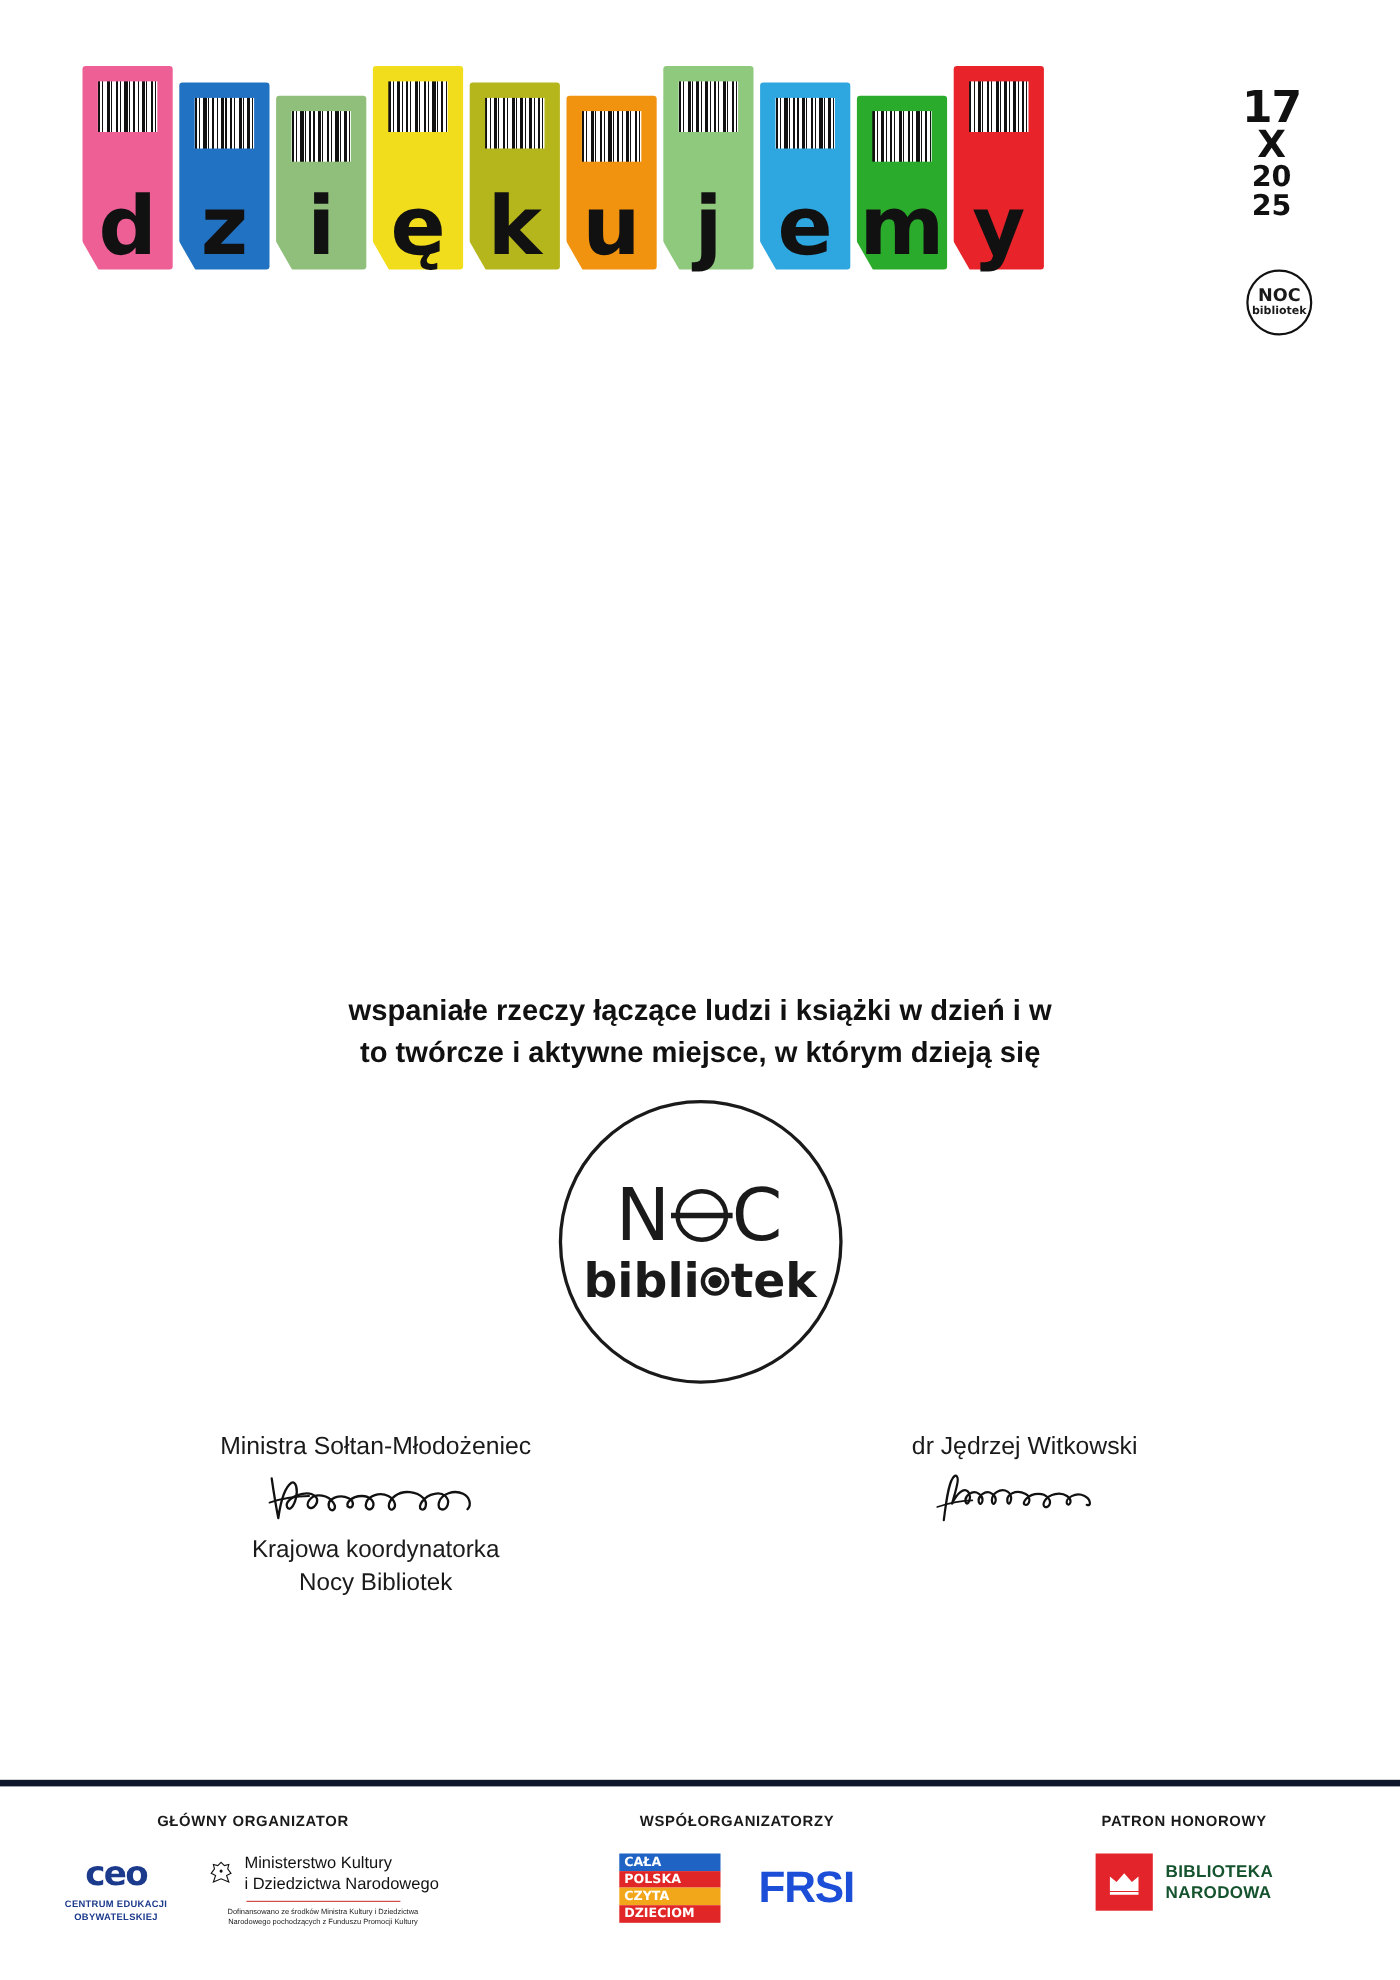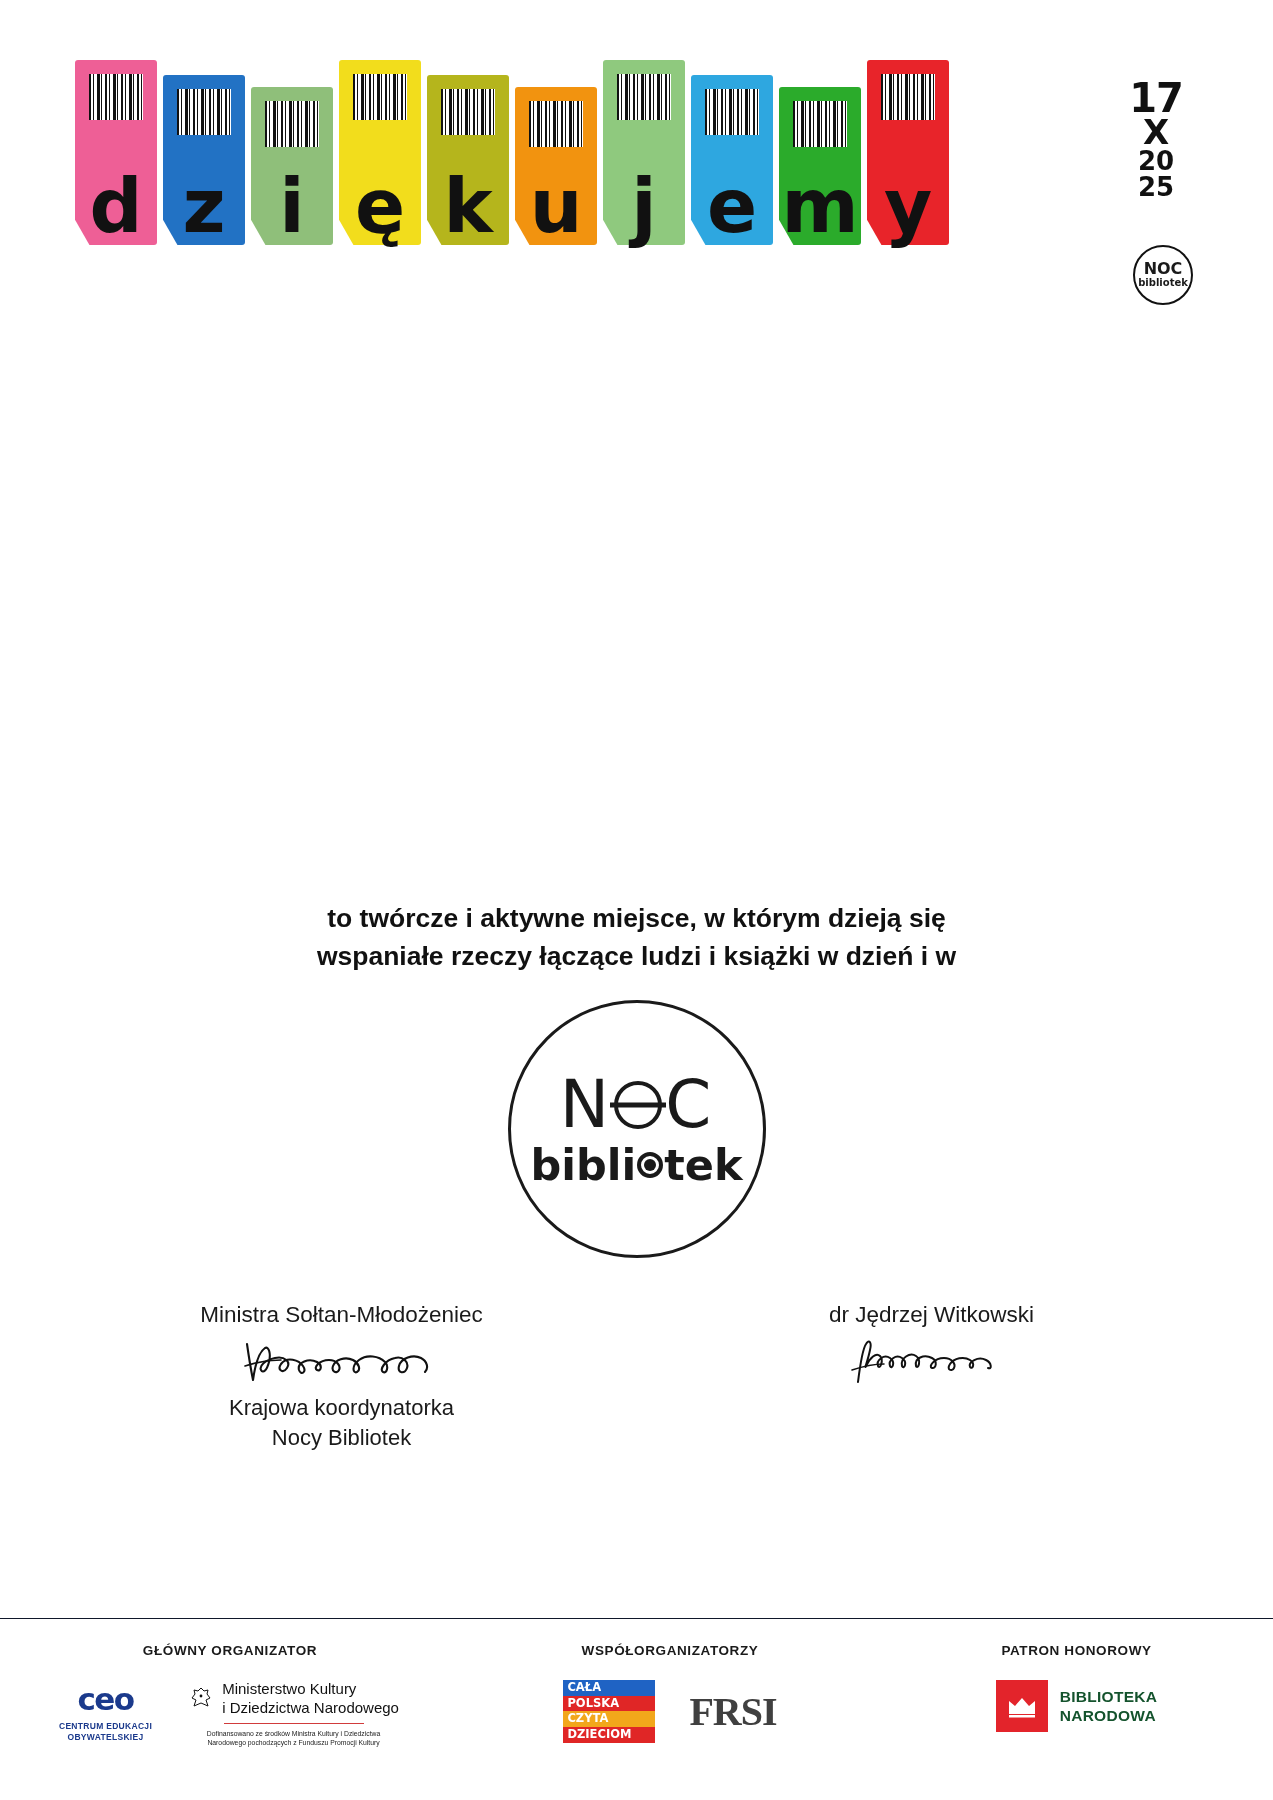--- a/index.html
+++ b/index.html
@@ -220,21 +220,21 @@
     line-height: 1.35;
     text-align: center;
   }
 
   
   .footer {
     position: absolute;
     left: 0; bottom: 0;
     width: 100%;
     height: 182px;
-    border-top: 1px solid #0f172a;
+    border-top: 6px solid #0f172a;
     background: #fff;
   }
   .footer-cols {
     position: relative;
     width: 100%;
     height: 100%;
     display: flex;
     align-items: flex-start;
   }
   .f-head {
@@ -314,24 +314,24 @@
     color: #fff;
     display: block;
   }
   .cpcd .c1 { background: #1f63c4; }
   .cpcd .c2 { background: #e02626; }
   .cpcd .c3 { background: #f2a71b; color:#fff; }
   .cpcd .c4 { background: #e02626; }
 
   
   .frsi {
-    font-family: Liberation Serif, serif;
+    font-family: Liberation Sans, sans-serif;
     font-weight: 700;
     font-size: 40px;
-    color: #404040;
+    color: #1d4ed8;
     letter-spacing: -1px;
   }
 
   
   .bn { display: flex; align-items: center; gap: 12px; }
   .bn-mark {
     width: 52px; height: 52px;
     background: #e3242b;
     display: flex; align-items: center; justify-content: center;
   }
@@ -409,22 +409,22 @@
     <div class="d4">25</div>
   </div>
 
   <div class="mini-logo">
     <div class="m1">NOC</div>
     <div class="m2">bibliotek</div>
   </div>
 </div>
 
 <div class="lead">
+  <div>wspaniałe rzeczy łączące ludzi i książki w dzień i w</div>
   <div>to twórcze i aktywne miejsce, w którym dzieją się</div>
-  <div>wspaniałe rzeczy łączące ludzi i książki w dzień i w</div>
 </div>
 
 <div class="noc-logo">
   <div class="noc-word">
     <span>N</span>
     <span class="noc-o"></span>
     <span>C</span>
   </div>
   <div class="bibl">
     <span>bibli</span>

